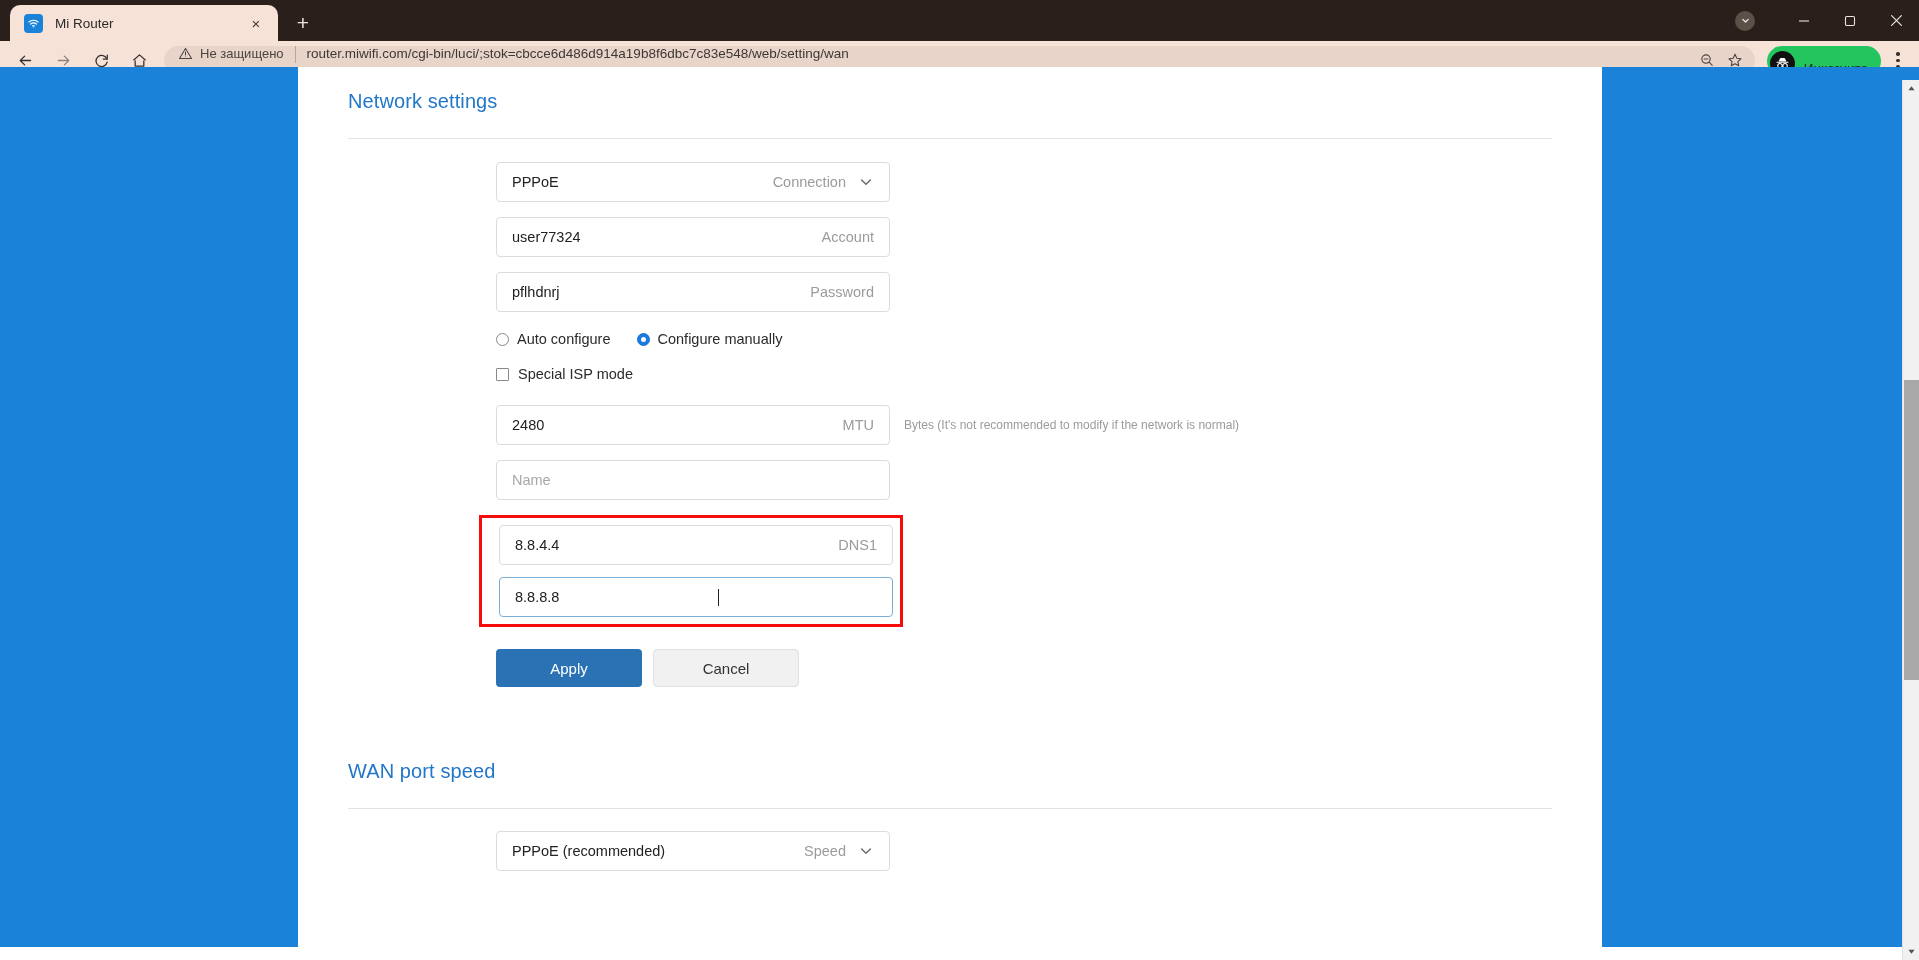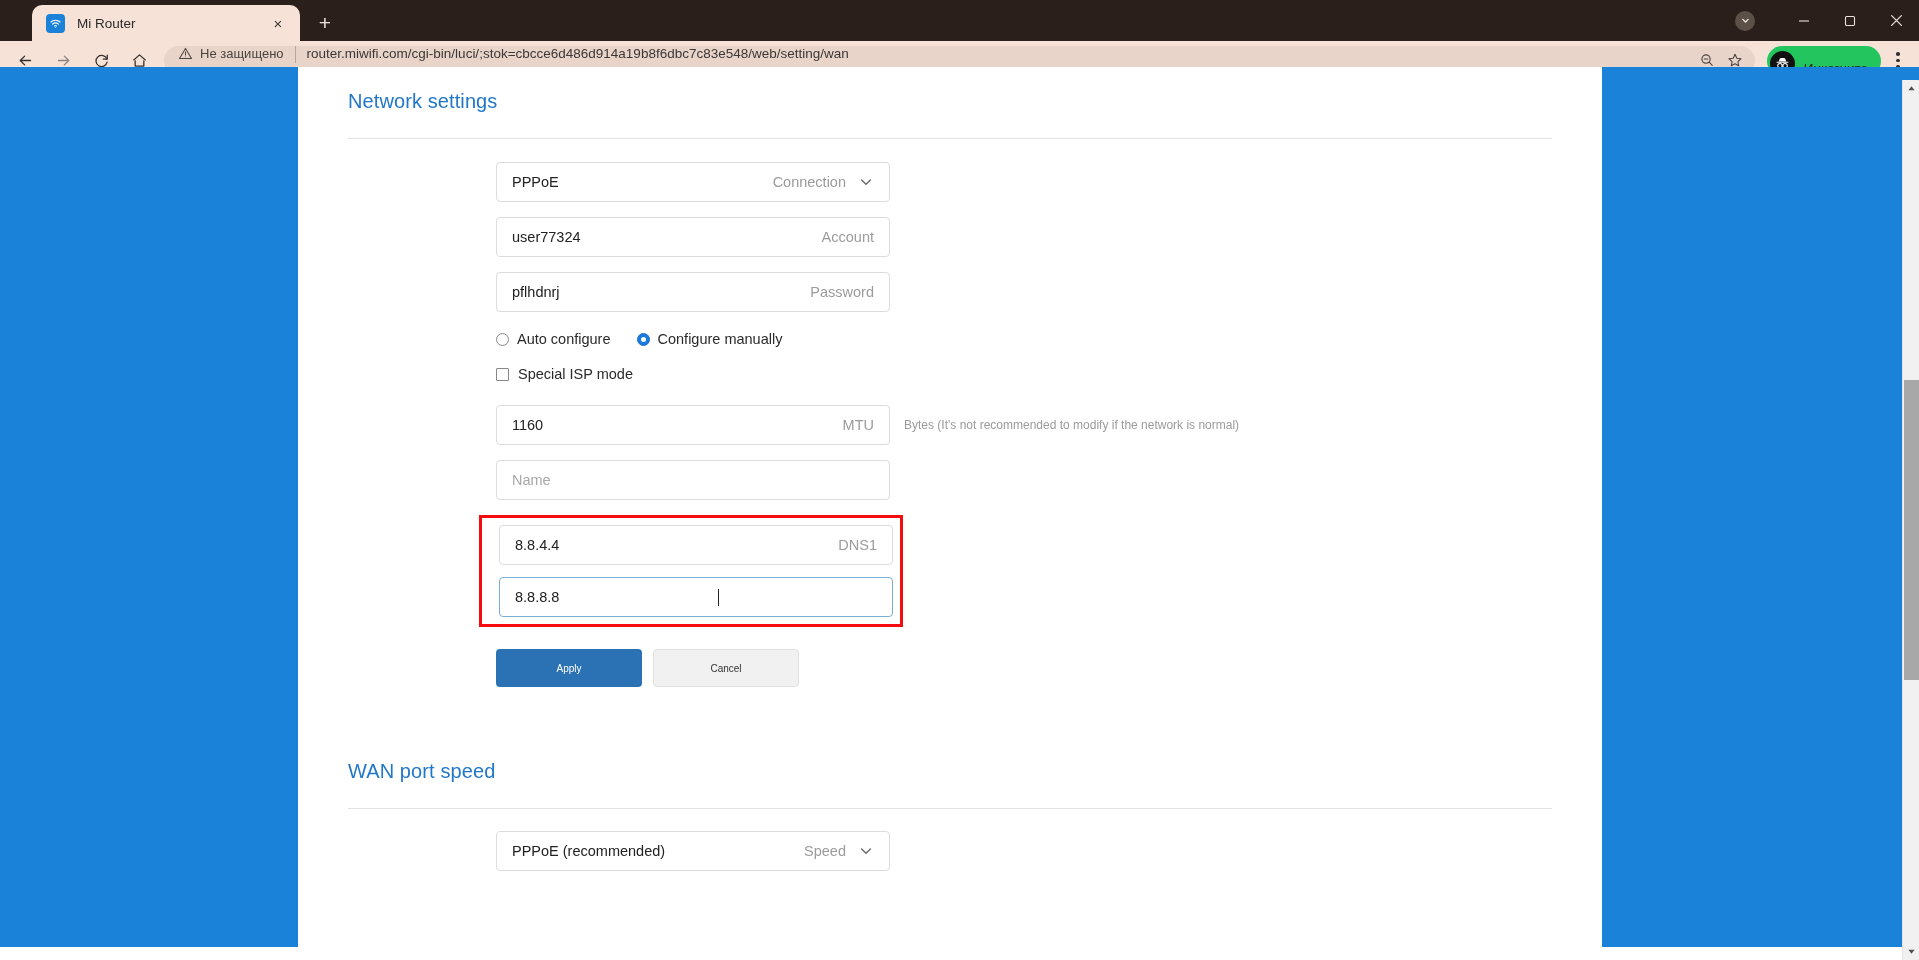--- a/index.html
+++ b/index.html
@@ -23,21 +23,20 @@
 
   .tabstrip { display: flex; align-items: flex-end; height: 41px; padding-left: 10px; }
 
   .tab {
     height: 36px; width: 268px;
     background: #f7e2d8;
     border-radius: 10px 10px 0 0;
     display: flex; align-items: center;
     padding: 0 10px 0 14px;
     position: relative;
-    margin-left: 22px;
   }
   .tab-favicon {
     width: 19px; height: 19px; border-radius: 4px;
     background: #1a82d9;
     display: flex; align-items: center; justify-content: center;
     flex: 0 0 auto;
   }
   .tab-favicon svg { display: block; }
   .tab-title {
     flex: 1 1 auto;
@@ -214,21 +213,21 @@
     margin: 4px 0 0 -17px;
     padding-left: 17px;
   }
   .dns-group .field-row { margin-bottom: 12px; }
   .dns-group .field-row:last-child { margin-bottom: 0; }
 
   .btn-row { display: flex; align-items: center; margin-top: 22px; }
   .btn {
     height: 38px; border-radius: 4px;
     display: flex; align-items: center; justify-content: center;
-    font-size: 10px; flex: 0 0 auto;
+    font-size: 15px; flex: 0 0 auto;
   }
   .btn-primary { width: 146px; background: #2b72b5; color: #fff; }
   .btn-secondary { width: 146px; background: #f1f1f1; color: #333; border: 1px solid #e0e0e0; margin-left: 11px; }
 
   .section-gap { height: 50px; }
 
   
   .scrollbar {
     position: absolute; right: 0; top: 80px;
     width: 17px; height: 880px; background: #f1f1f1;
@@ -410,21 +409,21 @@
             </label>
           </div>
 
           <label class="checkbox-row">
             <span class="checkbox"></span>
             <span>Special ISP mode</span>
           </label>
 
           <div class="field-row">
             <div class="field">
-              <span class="field-value">1160</span>
+              <span class="field-value">2480</span>
               <span class="field-label">MTU</span>
             </div>
             <span class="hint">Bytes (It's not recommended to modify if the network is normal)</span>
           </div>
 
           <div class="field-row">
             <div class="field">
               <span class="field-value placeholder">Name</span>
             </div>
           </div>

